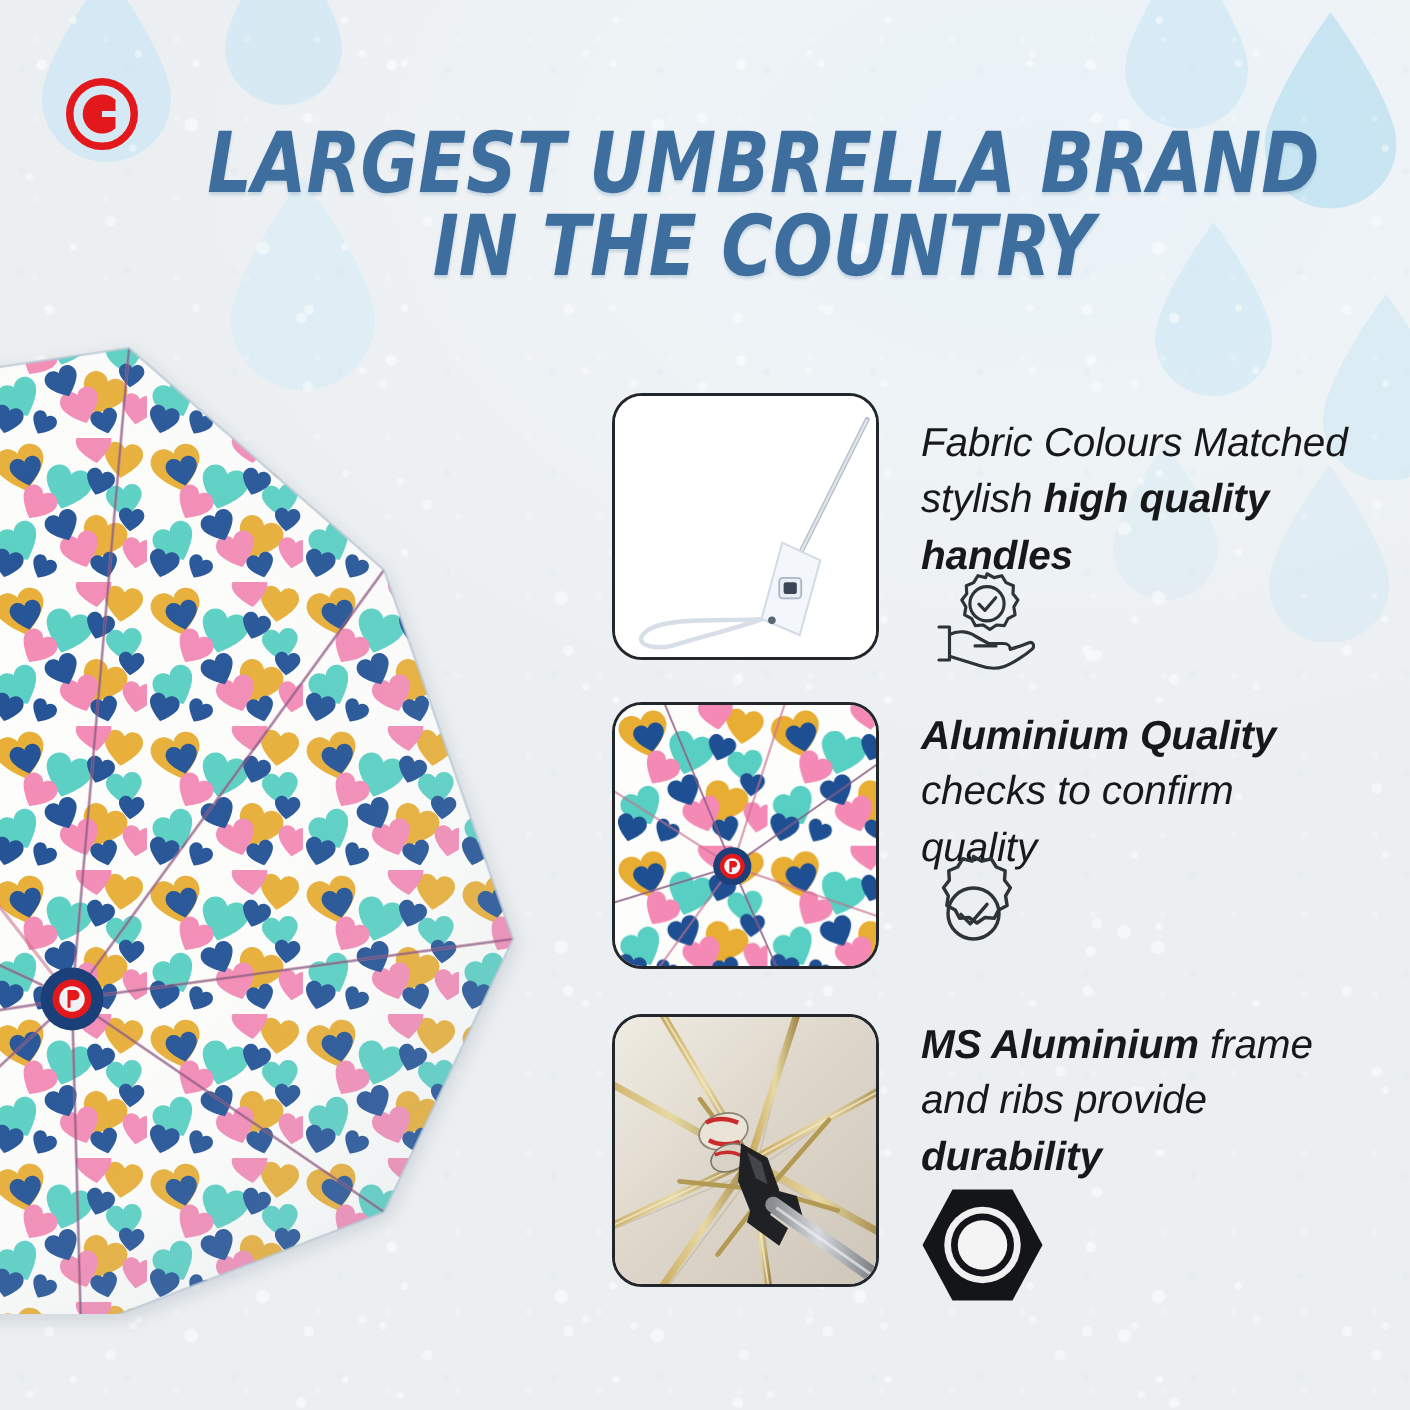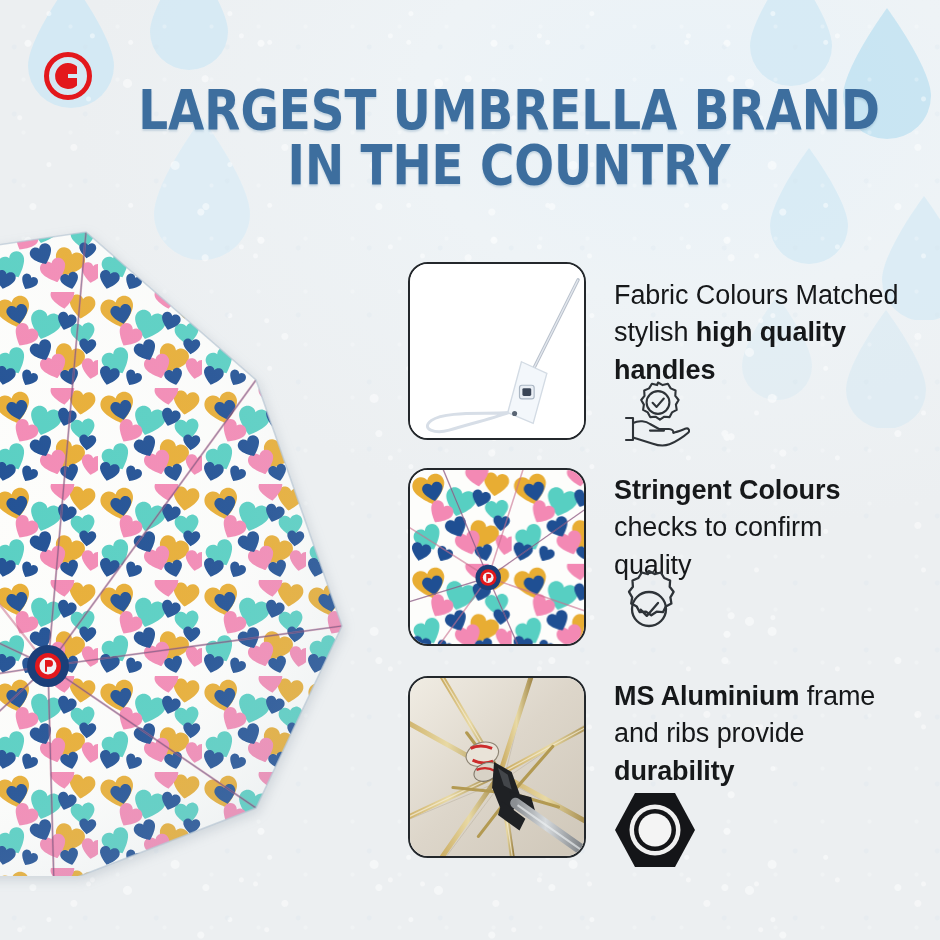--- a/index.html
+++ b/index.html
@@ -12,20 +12,21 @@
   }
 
   #stage {
     position: relative;
     width: 940px;
     height: 940px;
     overflow: hidden;
     background:
       radial-gradient(ellipse 620px 420px at 74% 12%, #e9f2f8 0%, #eef3f6 45%, #eceff1 100%),
       linear-gradient(160deg, #f2f7fb 0%, #eaf1f6 40%, #e9ecee 100%);
+    font-style: italic;
   }
 
   
   .tex {
     position: absolute; inset: 0; pointer-events: none;
     opacity: .55;
     background-image:
       radial-gradient(circle at 12% 22%, rgba(255,255,255,.95) 0 3px, transparent 4px),
       radial-gradient(circle at 27% 9%, rgba(255,255,255,.85) 0 2px, transparent 3px),
       radial-gradient(circle at 41% 31%, rgba(255,255,255,.9) 0 4px, transparent 5px),
@@ -354,21 +355,21 @@
             <path d="M80 110 L-18 140"></path>
         </g>
         <circle cx="80" cy="110" r="13" fill="#1b3f79"></circle>
         <circle cx="80" cy="110" r="8.5" fill="#e3181c"></circle>
         <circle cx="80" cy="110" r="5.5" fill="#f2f5f8"></circle>
         <path d="M78 106.4 h3 a2.2 2.2 0 0 1 0 4.4 h-1.3 v3.2 h-1.7 z" fill="#e3181c"></path>
       </svg>
     </div>
 
     <div class="feat-text" style="left:614px;top:472px;width:292px;">
-      <b>Stringent Colours</b><span> checks to confirm quality</span>
+      <b>Aluminium Quality</b><span> checks to confirm quality</span>
     </div>
 
     <div class="feat-icon" style="left:608px;top:568px;width:82px;height:82px;">
       <svg viewBox="0 0 82 82">
         <g fill="none" stroke="#2e3338" stroke-width="2.3" stroke-linejoin="round" stroke-linecap="round">
           <path d="M41 3 l5.6 3.1 6.2 -1.6 3.4 5.5 5.9 2.5 -0.4 6.3 3.9 5 -3.2 5.5 1 6.3 -5.6 3 -2.9 5.6 -6.3 -0.5 -5.3 3.6 -5.3 -3.6 -6.3 0.5 -2.9 -5.6 -5.6 -3 1 -6.3 -3.2 -5.5 3.9 -5 -0.4 -6.3 5.9 -2.5 3.4 -5.5 6.2 1.6 Z"></path>
           <circle cx="41" cy="41" r="17"></circle>
           <path d="M32.6 41.6 l6.2 6.3 11.2 -13"></path>
         </g>
       </svg>

